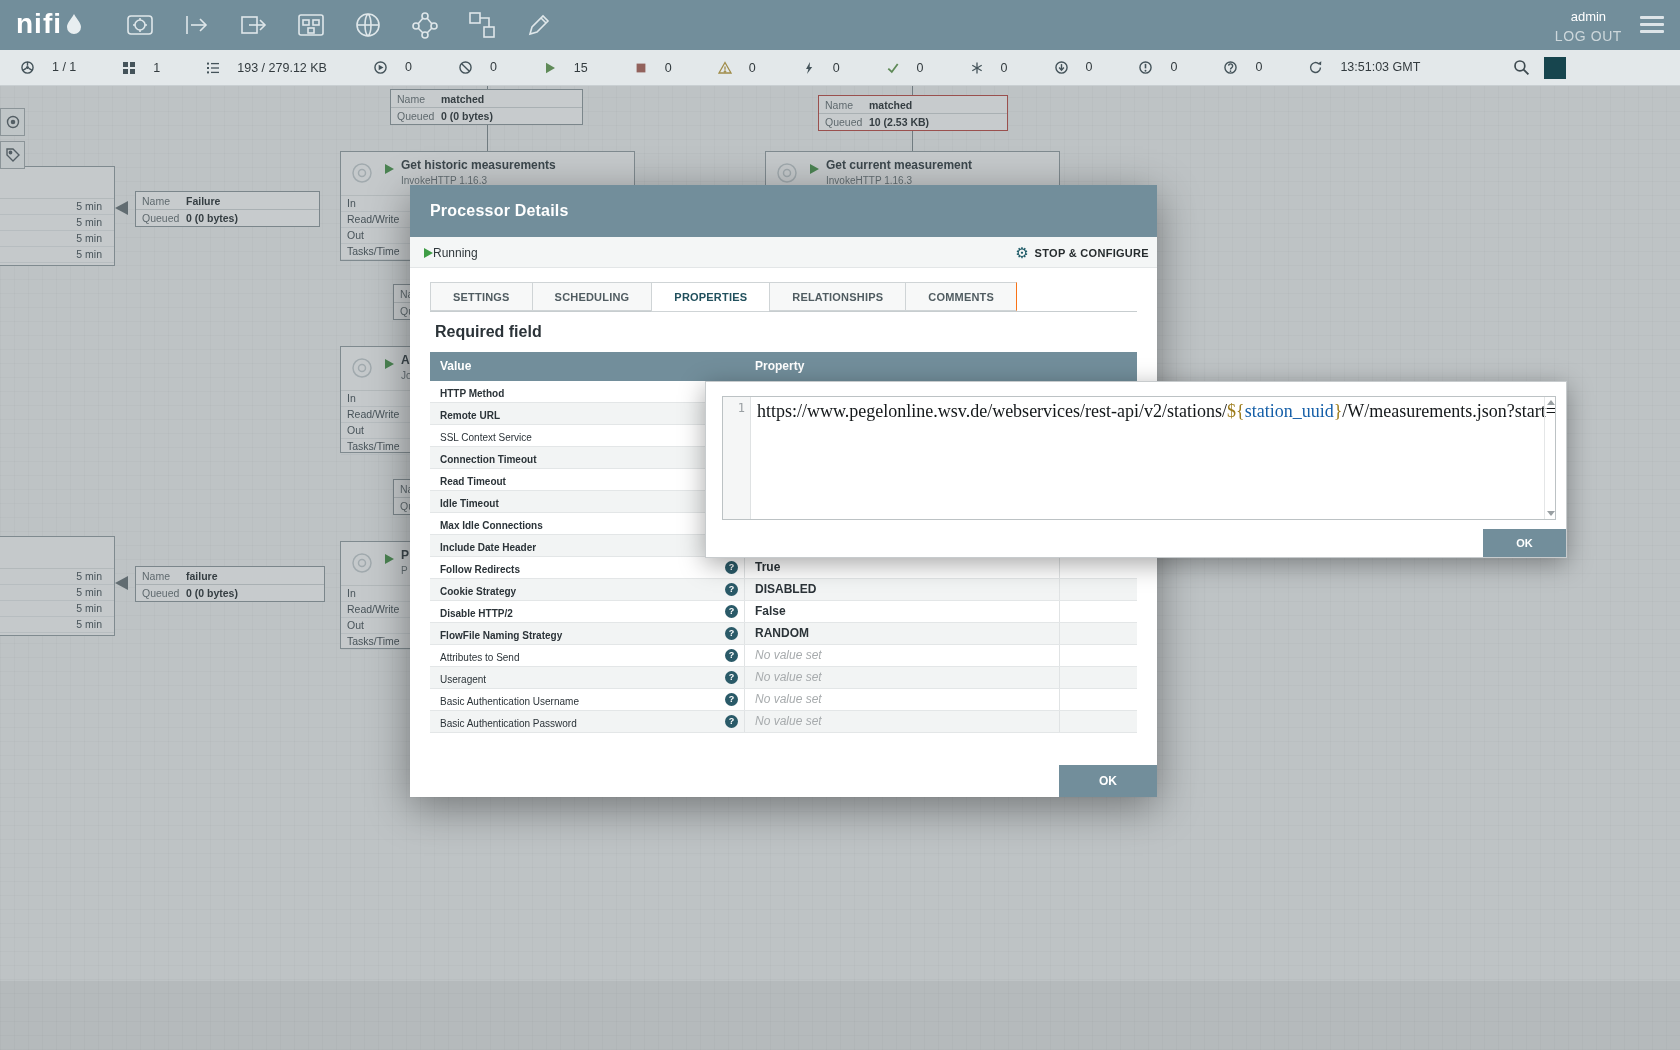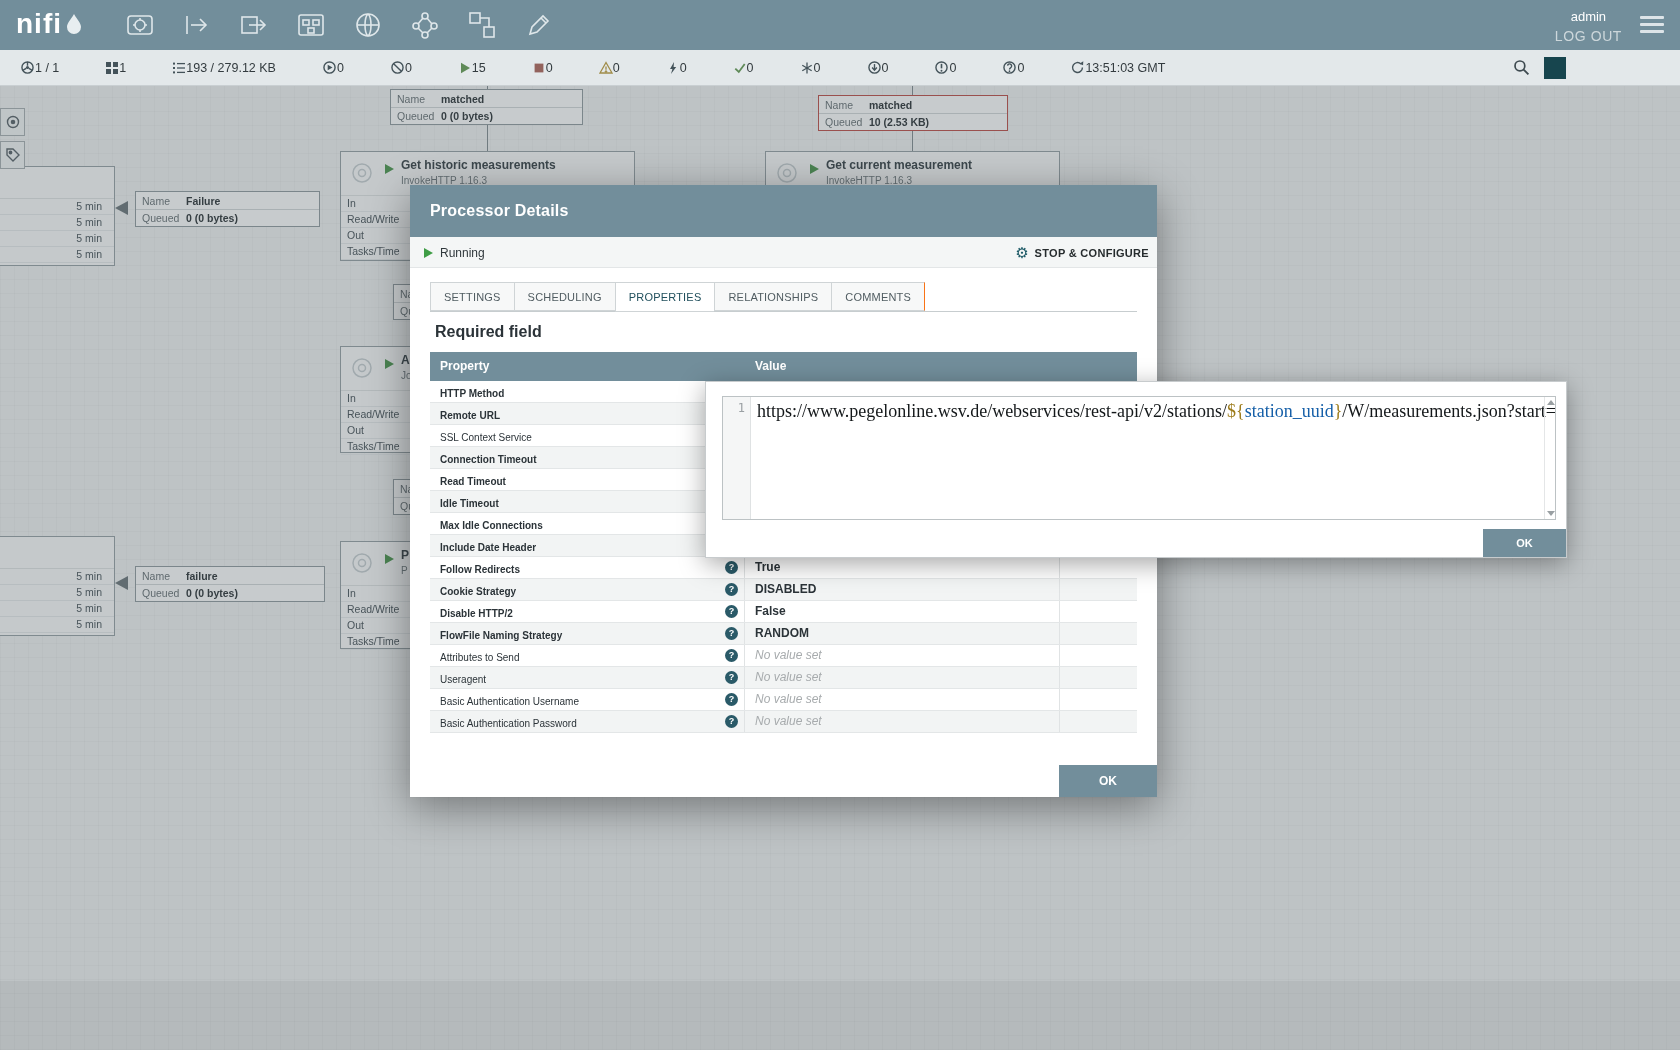--- a/index.html
+++ b/index.html
@@ -17,21 +17,21 @@
   .tool svg{stroke:#dfe7ea;fill:none;stroke-width:1.6}
   .user{position:absolute;right:58px;top:9px;text-align:center;color:#fff}
   .user-name{font-size:13px}
   .user-logout{font-size:14px;color:#cdd7db;letter-spacing:.6px;margin-top:4px;cursor:pointer}
   .burger{position:absolute;right:16px;top:16px;width:24px;height:17px;display:flex;flex-direction:column;justify-content:space-between;cursor:pointer}
   .burger span{height:3px;background:#dde4e8;border-radius:1px}
 
   
   .statusbar{position:absolute;top:50px;left:0;width:100%;height:36px;background:#e3e8ea;border-bottom:1px solid #c9cfd2;z-index:40}
   .sb-items{position:absolute;left:20px;top:0;height:35px;display:flex;align-items:center;gap:46px}
-  .sb-item{display:flex;align-items:center;gap:0}
+  .sb-item{display:flex;gap:17px}
   .sb-item svg{display:block}
   .sb-val{font-size:12.5px;color:#333b3f;white-space:nowrap}
   .ic{stroke:#44535a;fill:none;stroke-width:1.3}
   .icf{fill:#44535a;stroke:none}
   .ic-green{stroke:#5f8a58}.icf-green{fill:#5f8a58}.icf-red{fill:#92625c}
   .ic-yellow{stroke:#a08c49}.icf-yellow{fill:#a08c49}
   .sb-right{position:absolute;right:114px;top:0;height:35px;display:flex;align-items:center;gap:14px}
   .sb-square{width:22px;height:22px;background:#17454e;cursor:pointer}
 
   
@@ -59,29 +59,29 @@
   .sq-btn{position:absolute;left:0;width:25px;height:28px;background:#f4f6f6;border:1px solid #a9b1b4;display:flex;align-items:center;justify-content:center;cursor:pointer}
   .sq-btn svg{stroke:#5a646a;fill:none;stroke-width:1.4}
   .bc-bar{position:absolute;left:0;right:0;top:864px;height:31px;background:rgba(255,255,255,.55)}
   .bc-text{margin-left:15px;line-height:31px;font-size:12.5px;color:#2e383d;display:inline-block;cursor:pointer}
   .cv-footer{position:absolute;left:0;right:0;top:895px;bottom:0;background:rgba(0,0,0,.05)}
 
   
   .dialog{position:absolute;left:410px;top:185px;width:747px;height:612px;background:#fff;z-index:20;box-shadow:0 10px 40px rgba(0,0,0,.4)}
   .dlg-head{height:52px;background:#728e9b;color:#fff;font-size:16px;font-weight:700;line-height:52px;padding-left:20px;letter-spacing:.2px}
   .dlg-state{position:relative;height:31px;background:#f4f6f6;border-bottom:1px solid #e3e6e7}
-  .state-left{position:absolute;left:14px;top:0;height:31px;display:flex;align-items:center;gap:7px}
+  .state-left{position:absolute;left:14px;top:0;height:31px;display:flex;align-items:center;}
   .state-run-icon{width:0;height:0;border-top:5px solid transparent;border-bottom:5px solid transparent;border-left:9px solid #3f9d46}
   .state-text{font-size:12px;color:#30383c}
   .state-right{position:absolute;right:8px;top:0;height:31px;display:flex;align-items:center;gap:6px;cursor:pointer}
   .gear-glyph{font-size:15px;color:#1d5a66;line-height:15px}
   .state-label{font-size:11px;font-weight:700;color:#262c2e;letter-spacing:.3px}
   .tabs-rule{position:absolute;left:20px;right:20px;top:126px;height:1px;background:#c7cdcf;z-index:0}
   .tabs{position:absolute;left:20px;top:97px;right:20px;height:30px;display:flex;align-items:flex-start;z-index:1}
-  .tab{height:29px;line-height:29px;padding:0 13px;font-size:11px;font-weight:400;color:#505c61;background:#f7f8f8;border:1px solid #cfd4d6;border-right:none;letter-spacing:.2px;cursor:pointer}
+  .tab{height:29px;line-height:29px;padding:0 22px;font-size:11px;font-weight:700;color:#505c61;background:#f7f8f8;border:1px solid #cfd4d6;border-right:none;letter-spacing:.2px;cursor:pointer}
   .tab:last-child{border-right:1px solid #f97316}
   .tab.active{background:#fff;color:#21505d;height:30px}
   .req-note{position:absolute;left:25px;top:138px;font-size:16px;font-weight:700;color:#2b3338}
   .ptable{position:absolute;left:20px;top:167px;width:707px}
   .pt-head{height:29px;background:#728e9b;display:flex}
   .pt-head .hc{line-height:29px;padding-left:10px;color:#fff;font-size:12px;font-weight:700}
   .pt-head .c1,.pcell{width:315px}
   .pt-head .c2,.vcell{width:315px}
   .prow{display:flex;height:22px;border-bottom:1px solid #e3e6e7;background:#fff;cursor:pointer}
   .prow.shade{background:#f2f4f4}
@@ -524,22 +524,22 @@
     <span class="tab">SCHEDULING</span>
     <span class="tab active">PROPERTIES</span>
     <span class="tab">RELATIONSHIPS</span>
     <span class="tab">COMMENTS</span>
   </div>
 
   <div class="req-note">Required field</div>
 
   <div class="ptable">
     <div class="pt-head">
+      <span class="hc c2">Value</span>
       <span class="hc c1">Property</span>
-      <span class="hc c2">Value</span>
       <span class="xcell"></span>
     </div>
 
     <div class="prow req">
       <div class="pcell"><span class="ptext">HTTP Method</span><span class="help">?</span></div>
       <div class="vcell"><span></span></div>
         <div class="xcell"></div>
     </div>
     <div class="prow req shade">
       <div class="pcell"><span class="ptext">Remote URL</span><span class="help">?</span></div>

